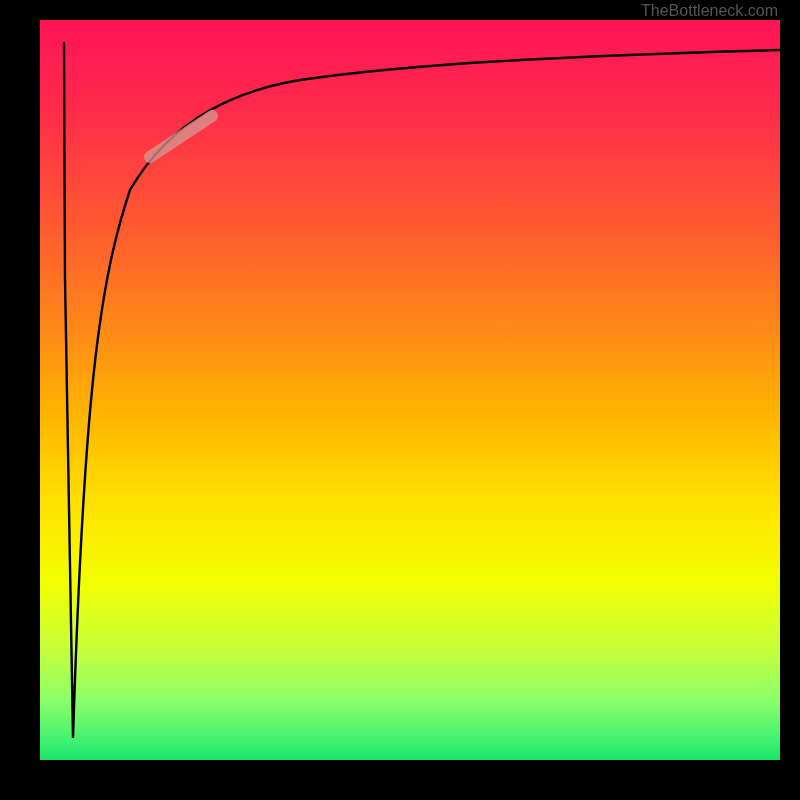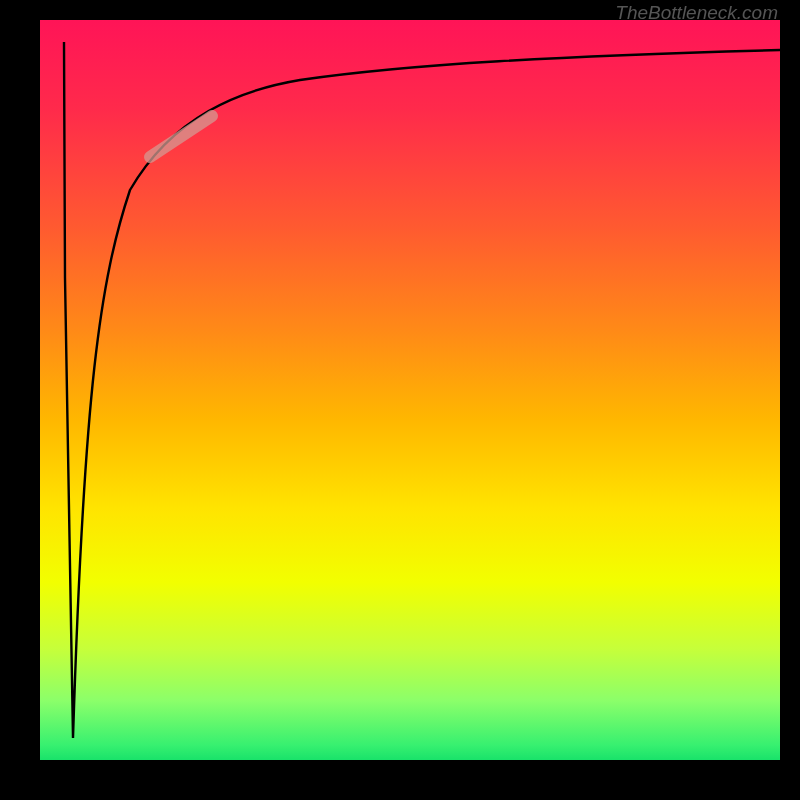--- a/index.html
+++ b/index.html
@@ -45,25 +45,24 @@
     top: 0;
     width: 740px;
     height: 740px;
     pointer-events: none;
   }
   .watermark {
     position: absolute;
     top: 2px;
     right: 22px;
     color: #555555;
-    font-size: 19px;
+    font-size: 16px;
     font-weight: 400;
     user-select: none;
     font-family: Arial, Helvetica, sans-serif;
-    font-style: italic;
   }
 </style>
 </head>
 <body>
 
 <div class="outer">
   <div class="plot">
     <svg class="curve-svg" viewBox="0 0 740 740" preserveAspectRatio="none">
       <path d="M 24 22
                L 25 258

